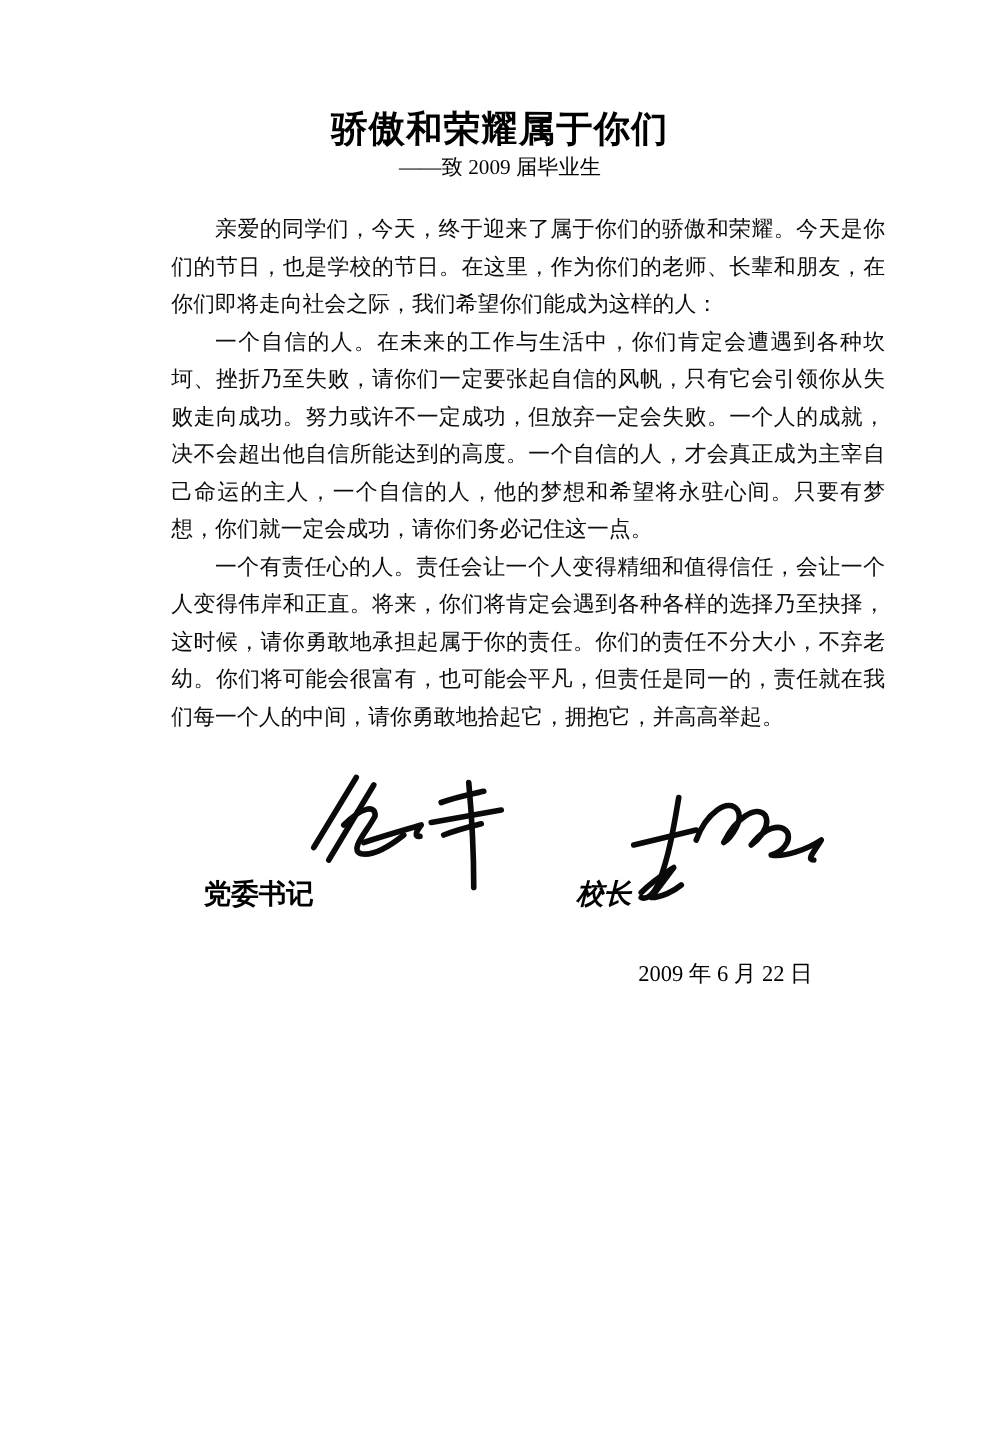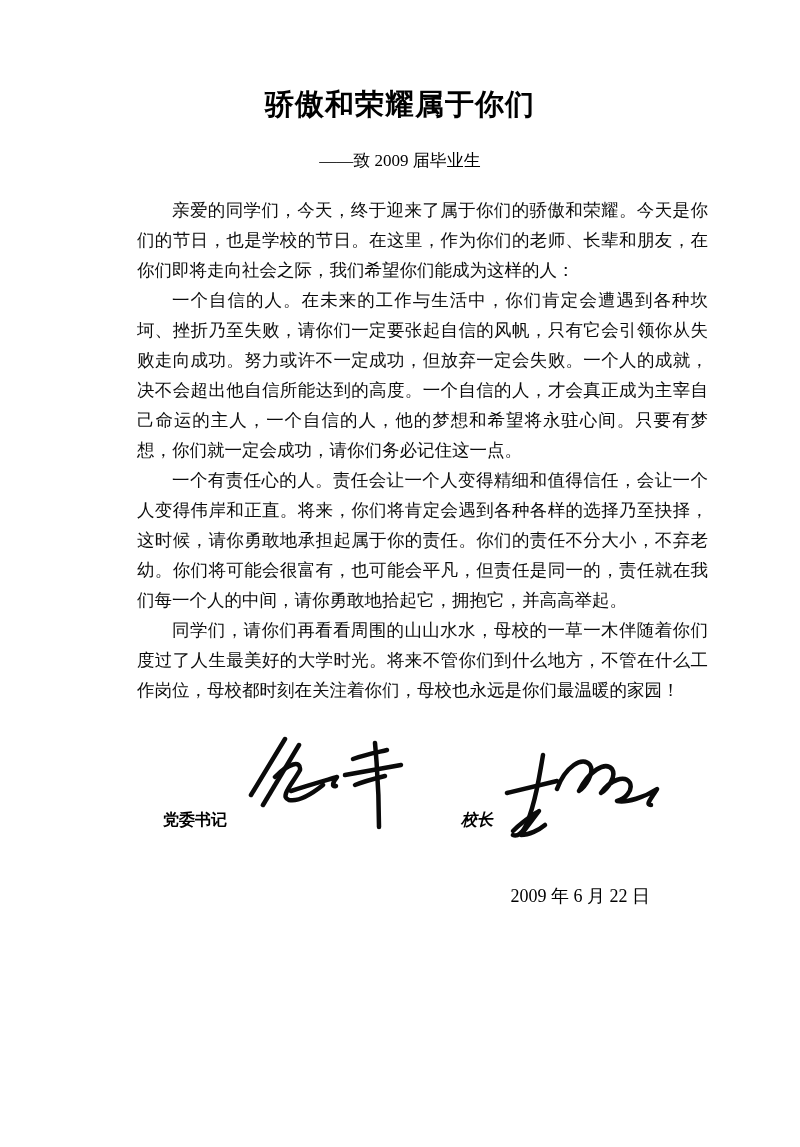--- a/index.html
+++ b/index.html
@@ -21,21 +21,20 @@
     margin: 0;
     padding-top: 86px;
     text-align: center;
     font-size: 29px;
     line-height: 36px;
     font-weight: 700;
     letter-spacing: 1px;
     color: #000000;
   }
   .subtitle {
-    margin-top: 27px;
     text-align: center;
     font-size: 17px;
     line-height: 24px;
     color: #000000;
   }
   .body-text {
     margin: 22px 52px 0 97px;
     font-size: 17.5px;
     line-height: 30px;
     text-align: justify;
@@ -45,24 +44,24 @@
     margin: 0;
     text-indent: 2em;
   }
   .sig-row {
     position: relative;
     margin: 38px 96px 0 97px;
     height: 118px;
   }
   .sig-label {
     position: absolute;
-    bottom: 30px;
+    bottom: 14px;
     font-family: "Liberation Sans", "DejaVu Sans", sans-serif;
     font-weight: 700;
-    font-size: 16px;
+    font-size: 22px;
     color: #000000;
     white-space: nowrap;
   }
   .sig-label.secretary { left: 26px; }
   .sig-label.principal { left: 324px; font-style: italic; }
   .sig-svg {
     position: absolute;
   }
   .sig-svg.secretary { left: 92px; top: -10px; width: 205px; height: 100px; }
   .sig-svg.principal { left: 356px; top: 2px; width: 180px; height: 100px; }
@@ -87,21 +86,20 @@
 <div class="page">
 
   <h1 class="title">骄傲和荣耀属于你们</h1>
 
   <div class="subtitle">——致 2009 届毕业生</div>
 
   <div class="body-text">
     <p class="para">亲爱的同学们，今天，终于迎来了属于你们的骄傲和荣耀。今天是你们的节日，也是学校的节日。在这里，作为你们的老师、长辈和朋友，在你们即将走向社会之际，我们希望你们能成为这样的人：</p>
     <p class="para">一个自信的人。在未来的工作与生活中，你们肯定会遭遇到各种坎坷、挫折乃至失败，请你们一定要张起自信的风帆，只有它会引领你从失败走向成功。努力或许不一定成功，但放弃一定会失败。一个人的成就，决不会超出他自信所能达到的高度。一个自信的人，才会真正成为主宰自己命运的主人，一个自信的人，他的梦想和希望将永驻心间。只要有梦想，你们就一定会成功，请你们务必记住这一点。</p>
     <p class="para">一个有责任心的人。责任会让一个人变得精细和值得信任，会让一个人变得伟岸和正直。将来，你们将肯定会遇到各种各样的选择乃至抉择，这时候，请你勇敢地承担起属于你的责任。你们的责任不分大小，不弃老幼。你们将可能会很富有，也可能会平凡，但责任是同一的，责任就在我们每一个人的中间，请你勇敢地拾起它，拥抱它，并高高举起。</p>
-    <p class="para">同学们，请你们再看看周围的山山水水，母校的一草一木伴随着你们度过了人生最美好的大学时光。将来不管你们到什么地方，不管在什么工作岗位，母校都时刻在关注着你们，母校也永远是你们最温暖的家园！</p>
   </div>
 
   <div class="sig-row">
 
     <span class="sig-label secretary">党委书记</span>
 
     <svg class="sig-svg secretary" viewBox="0 0 205 100" aria-hidden="true">
       <path d="M56,6 L22,62"></path>
       <path d="M70,12 L34,72"></path>
       <path d="M46,44 C60,30 72,27 71,37 C64,50 50,64 60,67 C70,69 84,60 94,52"></path>

